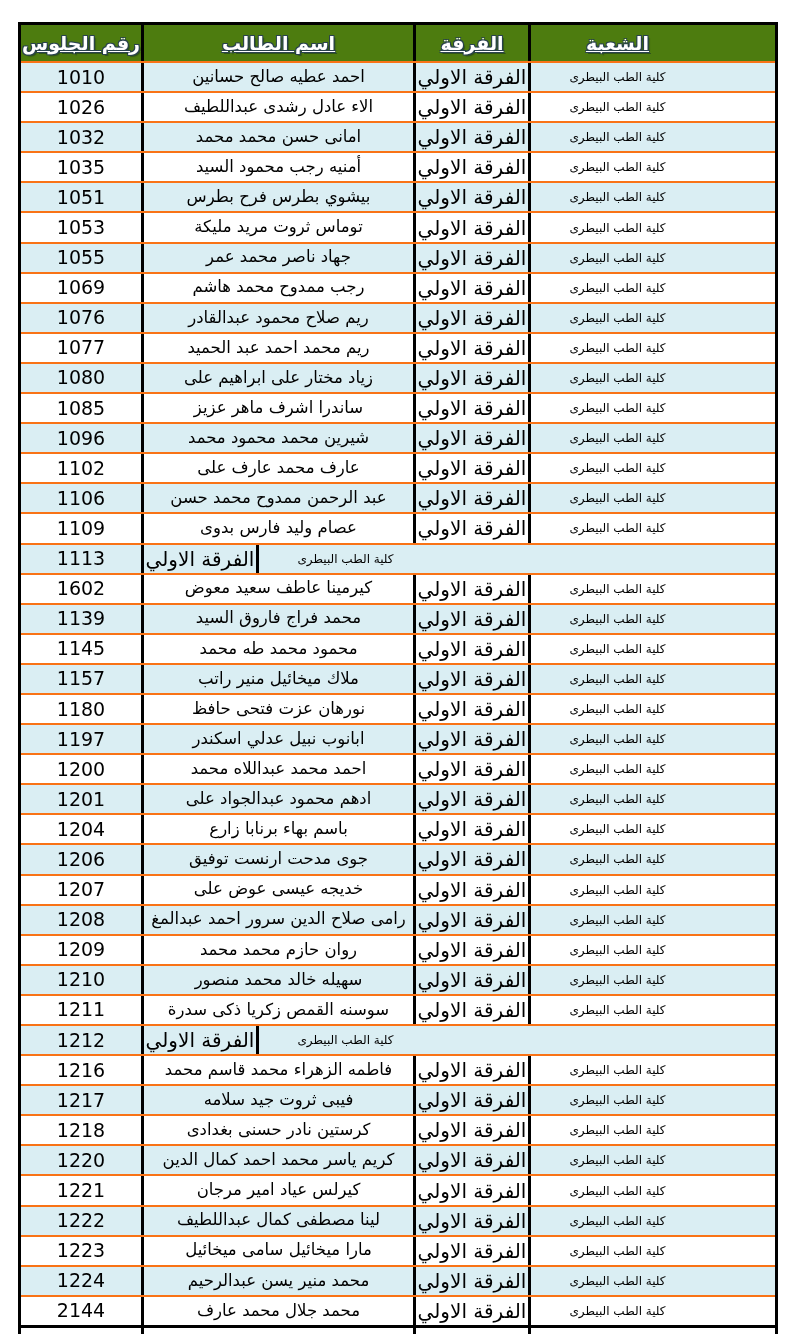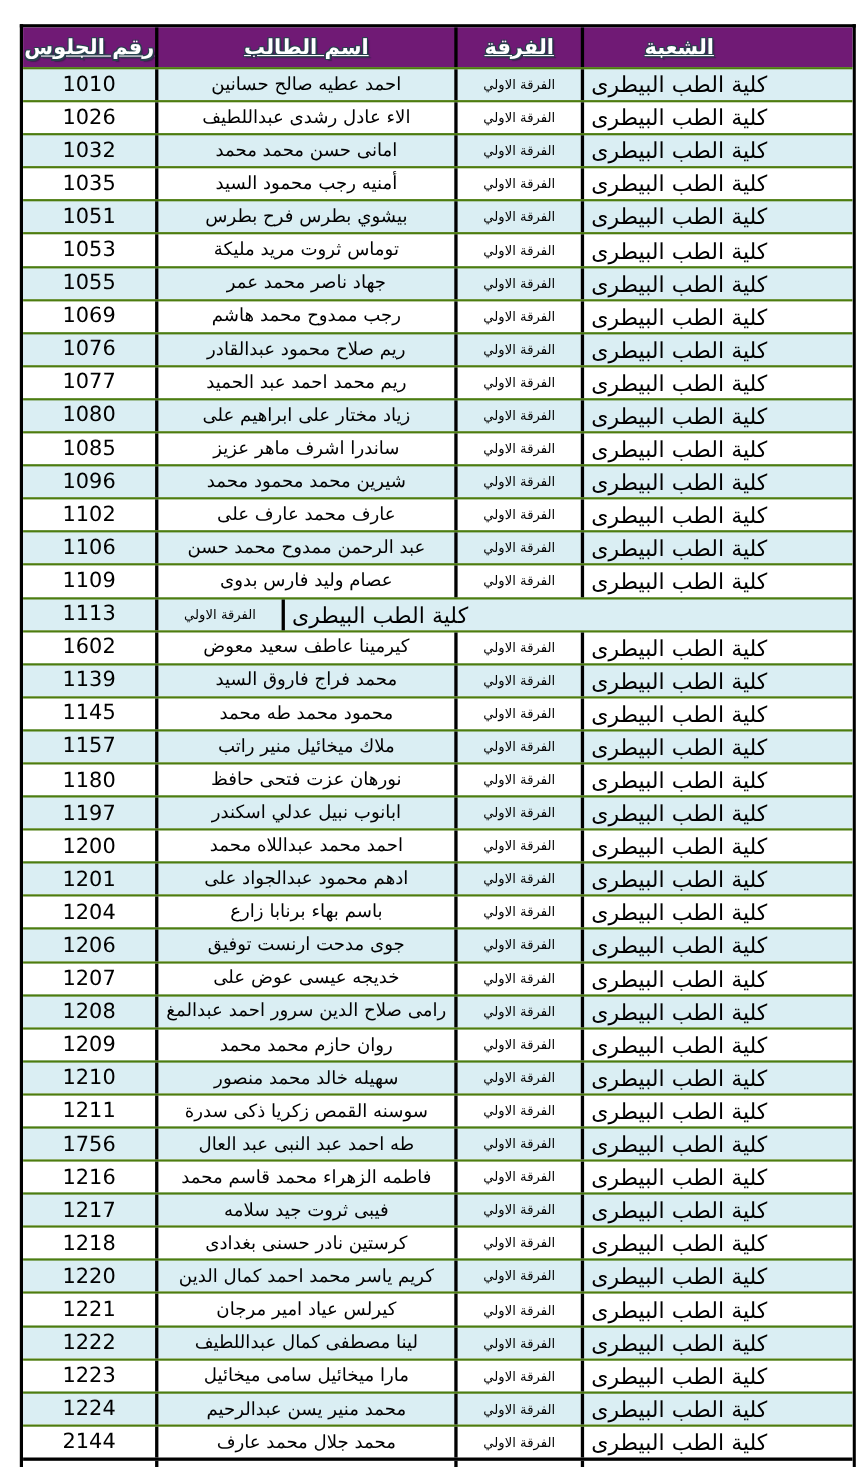--- a/index.html
+++ b/index.html
@@ -19,28 +19,28 @@
     box-sizing: border-box;
     border: 3px solid #000;
     border-bottom: none;
     background: #fff;
   }
   .row {
     display: flex;
     flex-direction: row;
     box-sizing: border-box;
     height: 30.1px;
-    border-top: 2px solid #4d7c0f;
+    border-top: 2px solid #f97316;
     background: #fff;
   }
   .row.alt  { background: #DAEEF3; }
   .row.header-row {
     height: 36px;
     border-top: none;
-    background: #701a75;
+    background: #4d7c0f;
     text-align: right;
   }
   .row.partial {
     height: 20px;
     border-top: 3px solid #000;
     background: #fff;
   }
   .cell {
     box-sizing: border-box;
     direction: rtl;
@@ -49,22 +49,22 @@
     justify-content: center;
     overflow: hidden;
     white-space: nowrap;
     color: #000;
     line-height: 1;
     padding: 0 4px;
   }
   .cell + .cell { border-left: 3px solid #000; }
   .c-seat    { width: 120px; font-size: 19px; }
   .c-name    { width: 272px; font-size: 16.5px; }
-  .c-grade   { width: 115px; font-size: 12px; }
-  .c-section { width: 176px; font-size: 20px; }
+  .c-grade   { width: 115px; font-size: 20px; }
+  .c-section { width: 176px; font-size: 12px; }
   .header-row .cell {
     font-size: 19px;
     font-weight: bold;
     color: #fff;
     text-decoration: underline;
     text-shadow:
       1px 1px 0 #29424e,
      -1px -1px 0 #29424e,
       1px -1px 0 #29424e,
      -1px  1px 0 #29424e,
@@ -269,22 +269,21 @@
       <div class="cell c-grade">الفرقة الاولي</div>
       <div class="cell c-section">كلية الطب البيطرى</div>
     </div>
       <div class="row">
       <div class="cell c-seat">1211</div>
       <div class="cell c-name">سوسنه القمص زكريا ذكى سدرة</div>
       <div class="cell c-grade">الفرقة الاولي</div>
       <div class="cell c-section">كلية الطب البيطرى</div>
     </div>
       <div class="row alt">
-      <div class="cell c-seat">1756</div>
-      <div class="cell c-name">طه احمد عبد النبى عبد العال</div>
+      <div class="cell c-seat">1212</div>
       <div class="cell c-grade">الفرقة الاولي</div>
       <div class="cell c-section">كلية الطب البيطرى</div>
     </div>
       <div class="row">
       <div class="cell c-seat">1216</div>
       <div class="cell c-name">فاطمه الزهراء محمد قاسم محمد</div>
       <div class="cell c-grade">الفرقة الاولي</div>
       <div class="cell c-section">كلية الطب البيطرى</div>
     </div>
       <div class="row alt">

